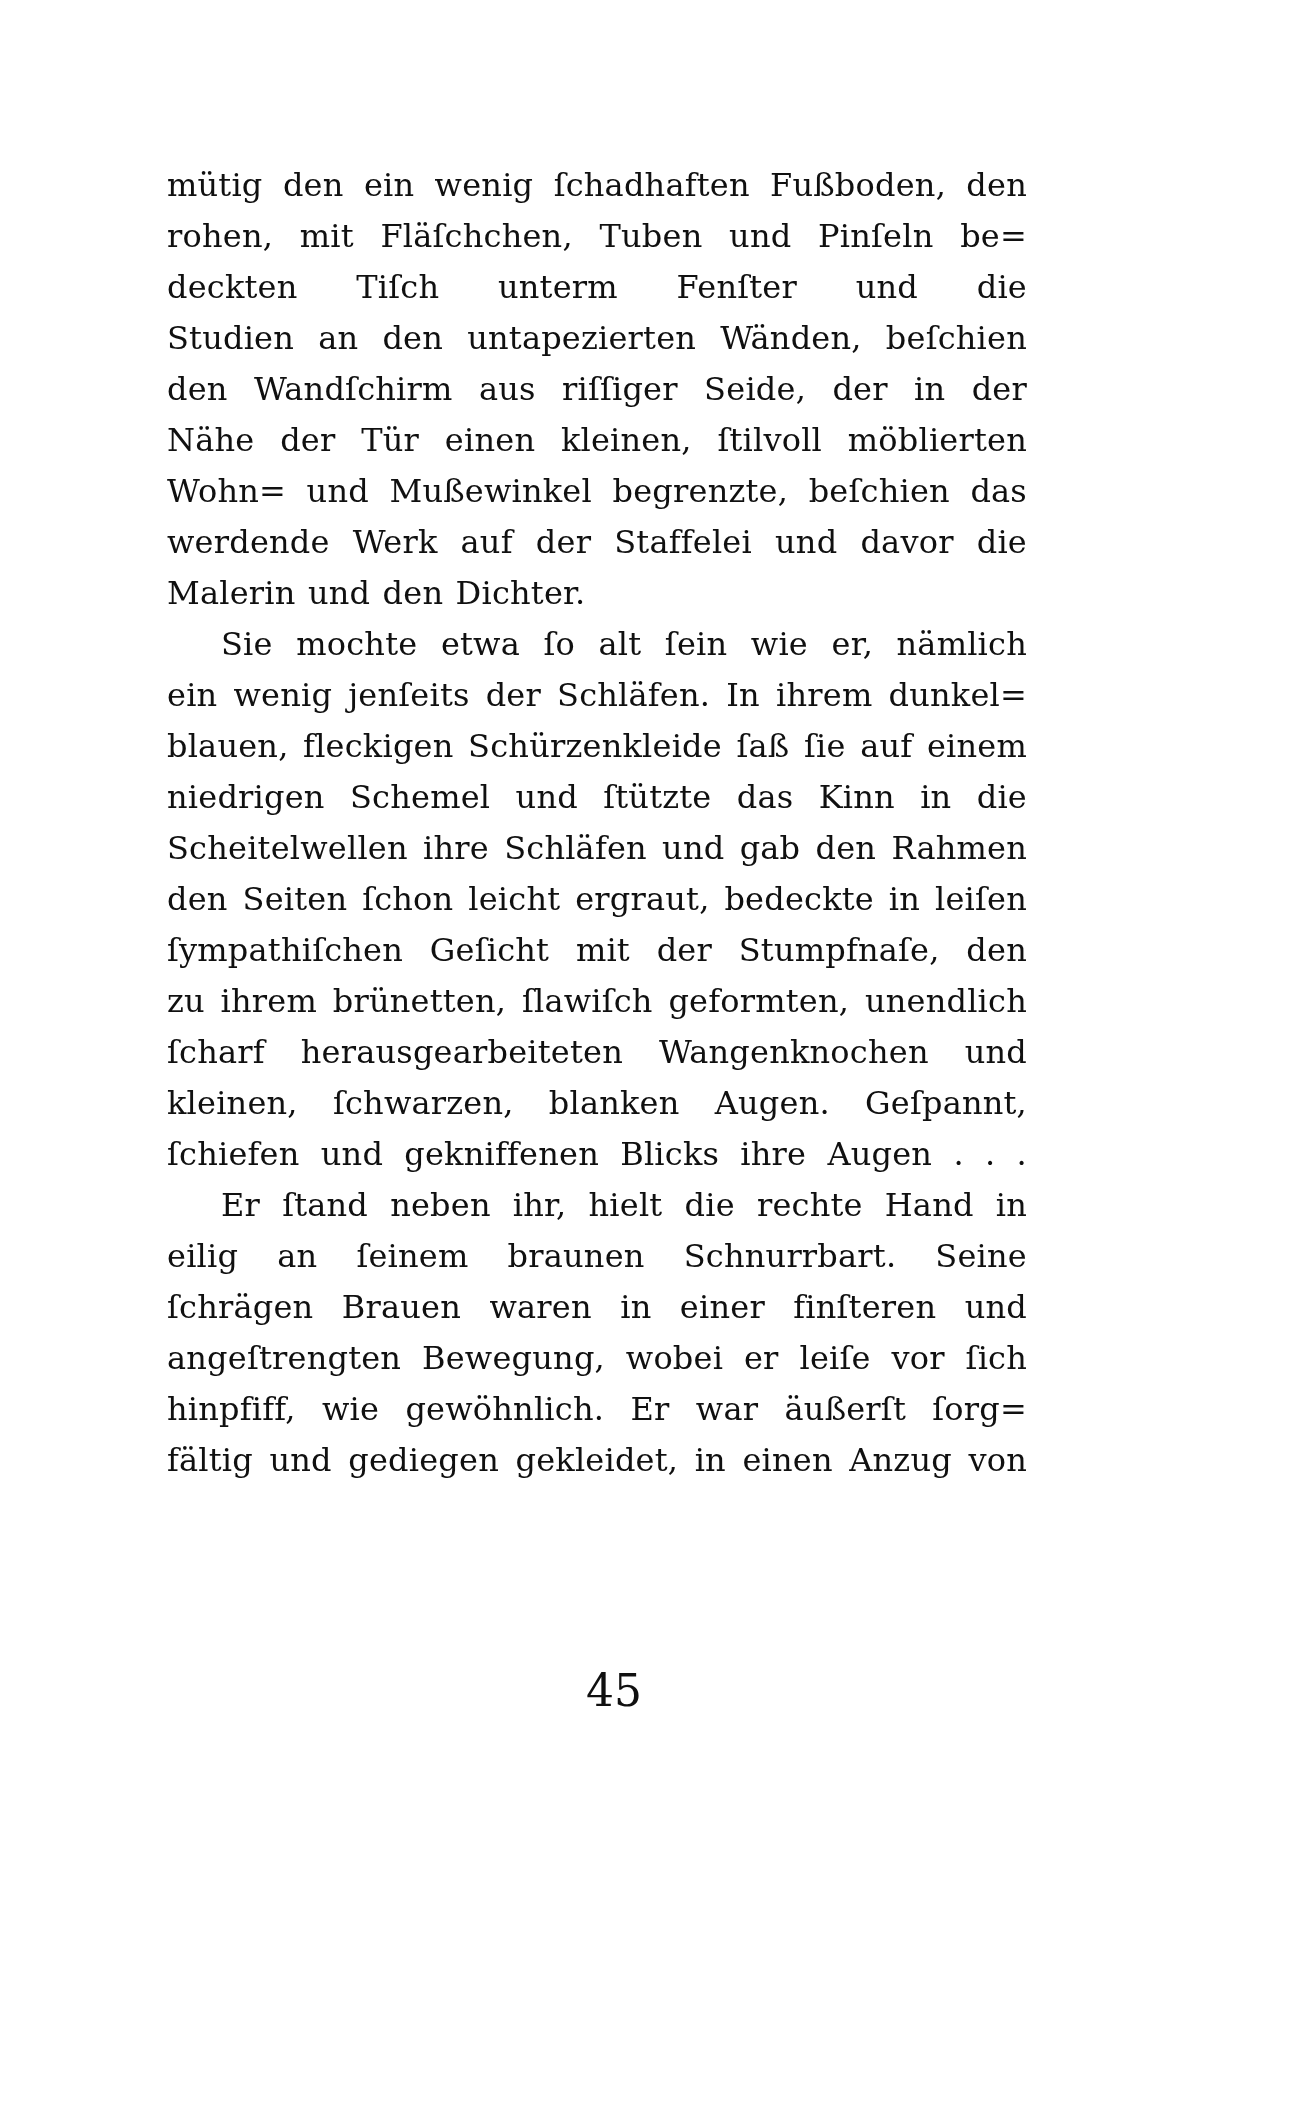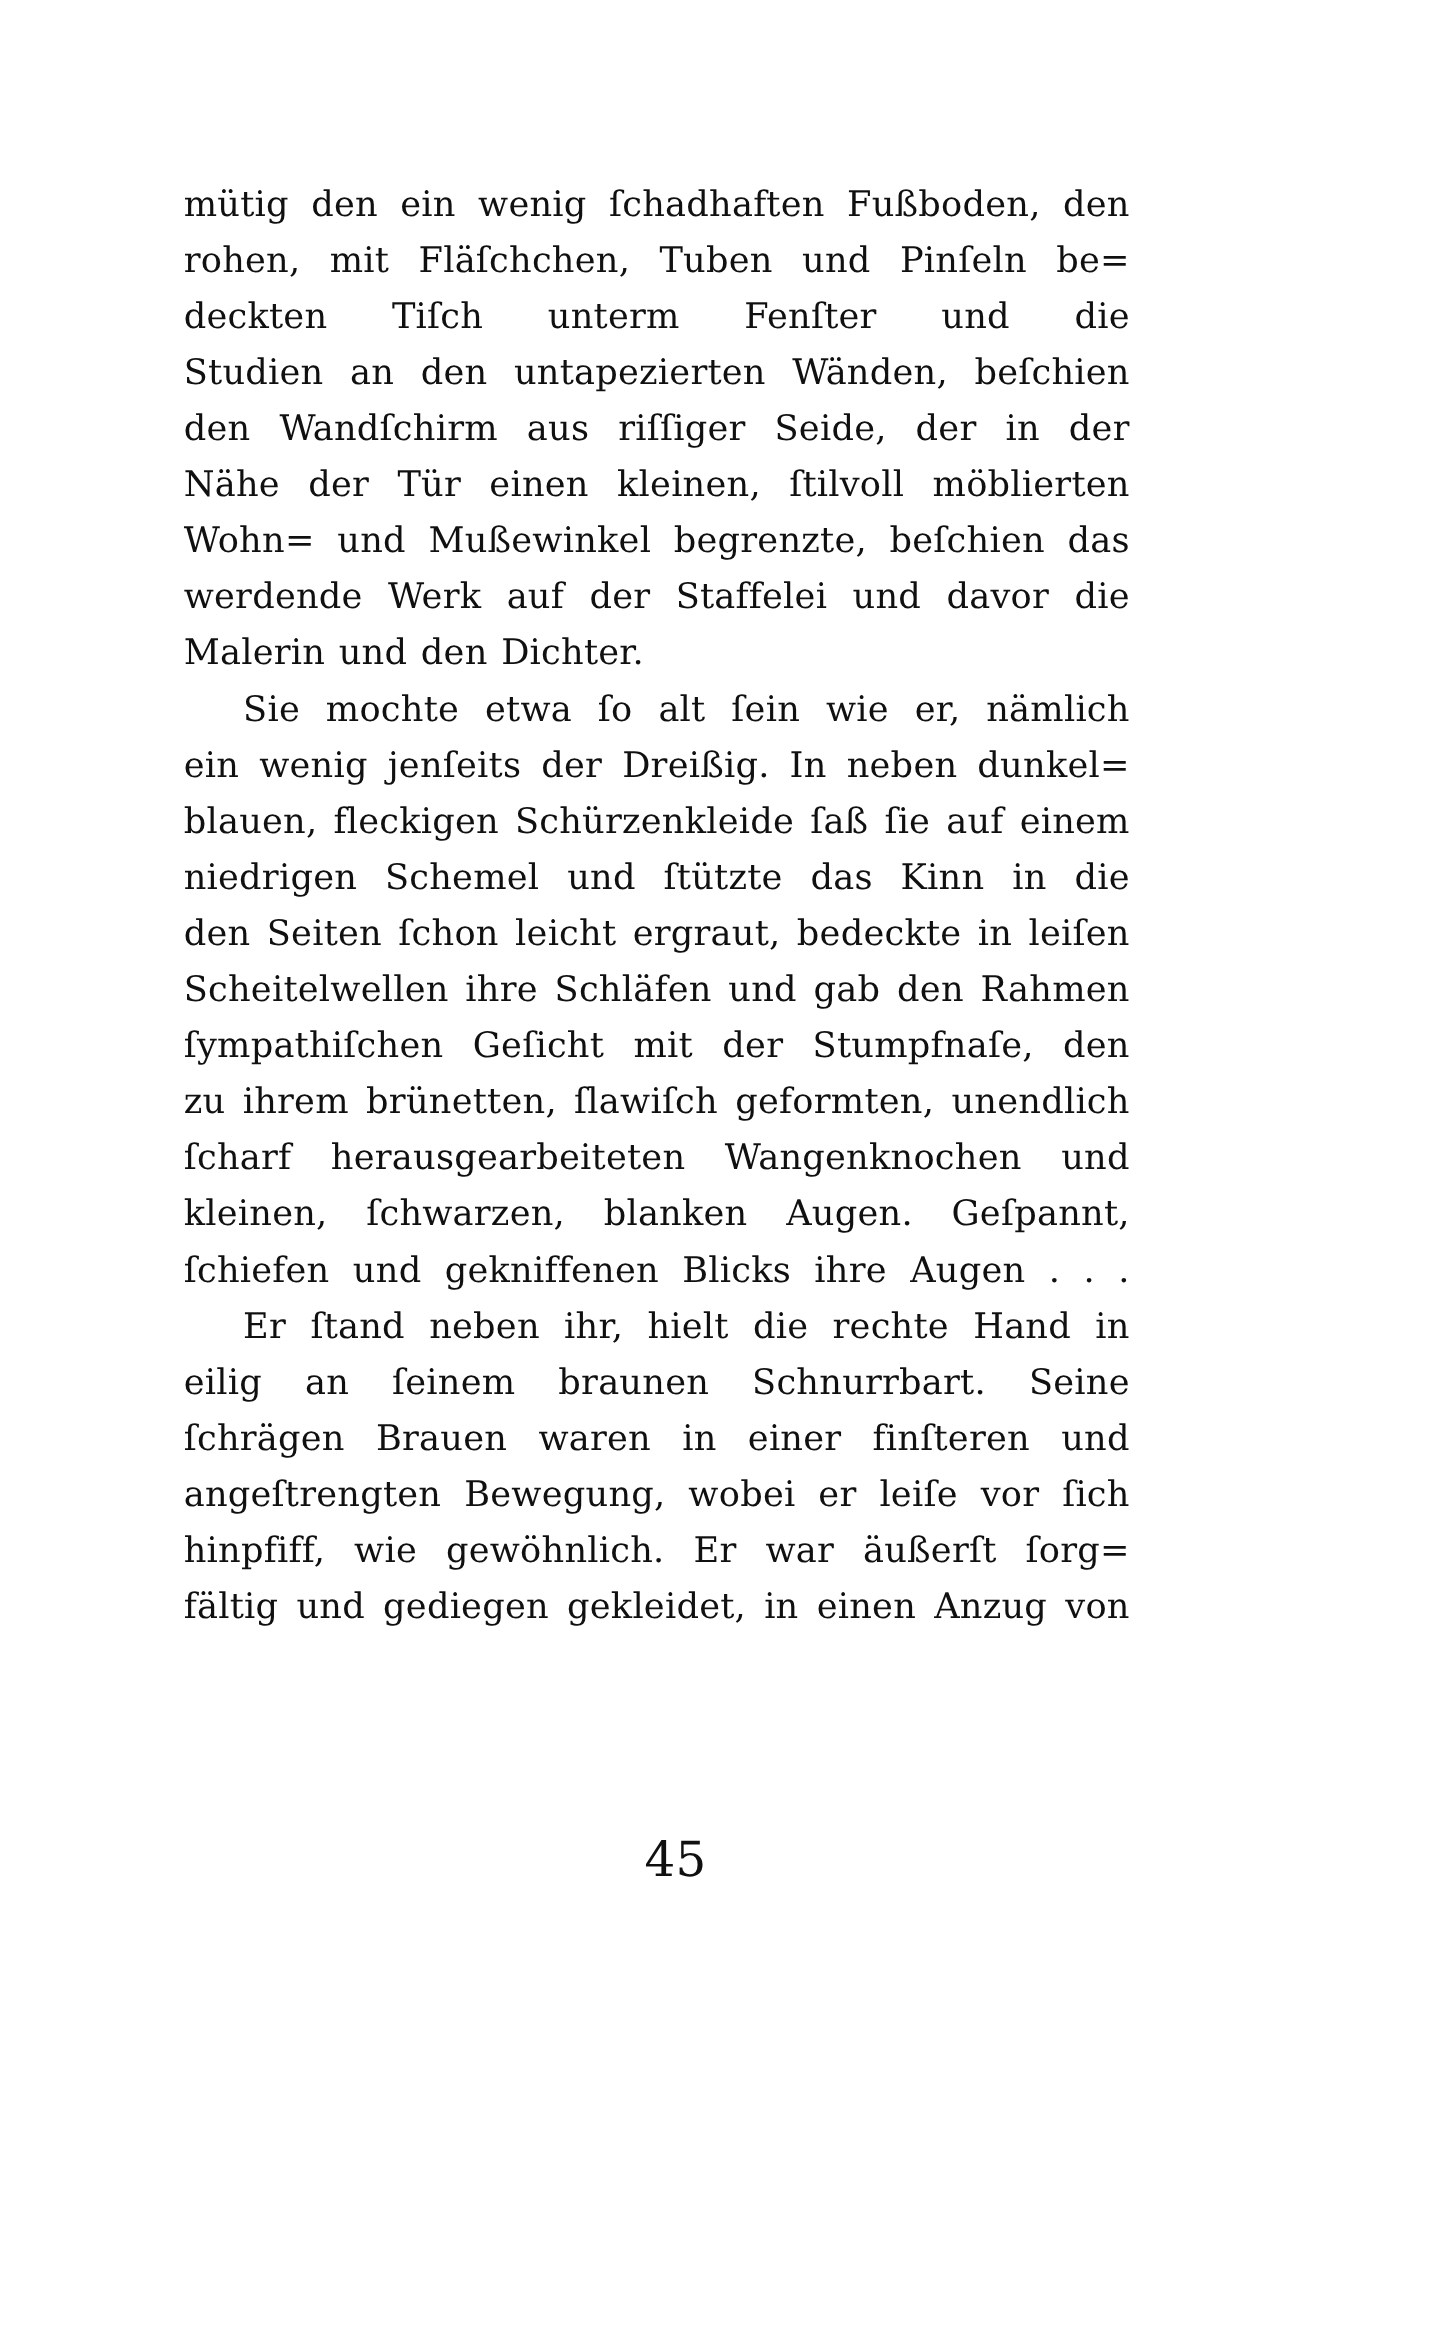--- a/index.html
+++ b/index.html
@@ -60,25 +60,25 @@
     <div class="line">mütig den ein wenig ſchadhaften Fußboden, den</div>
     <div class="line">rohen, mit Fläſchchen, Tuben und Pinſeln be=</div>
     <div class="line">deckten Tiſch unterm Fenſter und die ungerahmten</div>
     <div class="line">Studien an den untapezierten Wänden, beſchien</div>
     <div class="line">den Wandſchirm aus riſſiger Seide, der in der</div>
     <div class="line">Nähe der Tür einen kleinen, ſtilvoll möblierten</div>
     <div class="line">Wohn= und Mußewinkel begrenzte, beſchien das</div>
     <div class="line">werdende Werk auf der Staffelei und davor die</div>
     <div class="line endpara">Malerin und den Dichter.</div>
     <div class="line indent">Sie mochte etwa ſo alt ſein wie er, nämlich</div>
-    <div class="line">ein wenig jenſeits der Dreißig. In neben dunkel=</div>
+    <div class="line">ein wenig jenſeits der Schläfen. In ihrem dunkel=</div>
     <div class="line">blauen, fleckigen Schürzenkleide ſaß ſie auf einem</div>
     <div class="line">niedrigen Schemel und ſtützte das Kinn in die</div>
+    <div class="line">Scheitelwellen ihre Schläfen und gab den Rahmen</div>
     <div class="line">den Seiten ſchon leicht ergraut, bedeckte in leiſen</div>
-    <div class="line">Scheitelwellen ihre Schläfen und gab den Rahmen</div>
     <div class="line">ſympathiſchen Geſicht mit der Stumpfnaſe, den</div>
     <div class="line">zu ihrem brünetten, ſlawiſch geformten, unendlich</div>
     <div class="line">ſcharf herausgearbeiteten Wangenknochen und den</div>
     <div class="line">kleinen, ſchwarzen, blanken Augen. Geſpannt,</div>
     <div class="line">ſchiefen und gekniffenen Blicks ihre Augen . . .</div>
     <div class="line indent">Er ſtand neben ihr, hielt die rechte Hand in</div>
     <div class="line">eilig an ſeinem braunen Schnurrbart. Seine</div>
     <div class="line">ſchrägen Brauen waren in einer finſteren und</div>
     <div class="line">angeſtrengten Bewegung, wobei er leiſe vor ſich</div>
     <div class="line">hinpfiff, wie gewöhnlich. Er war äußerſt ſorg=</div>

